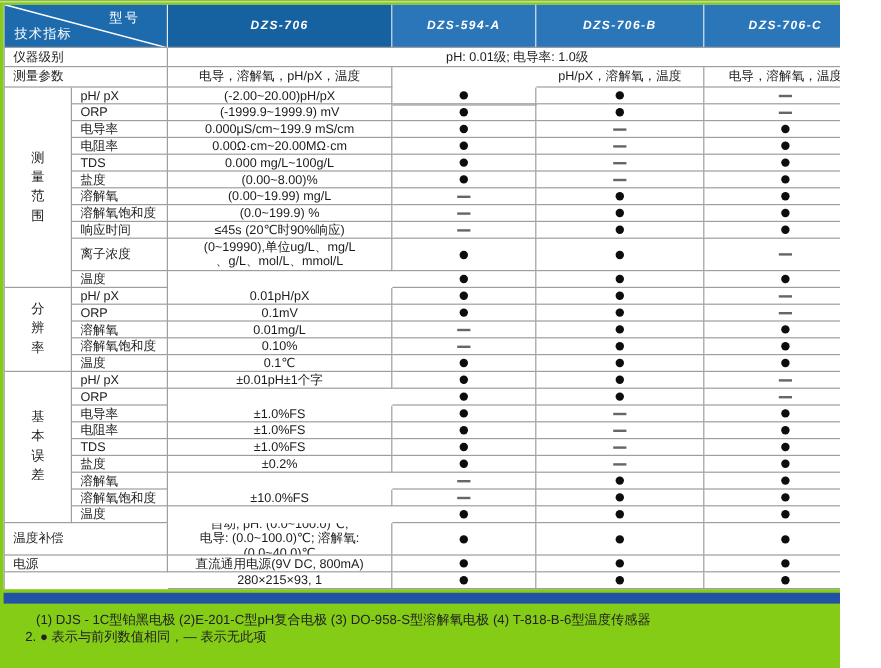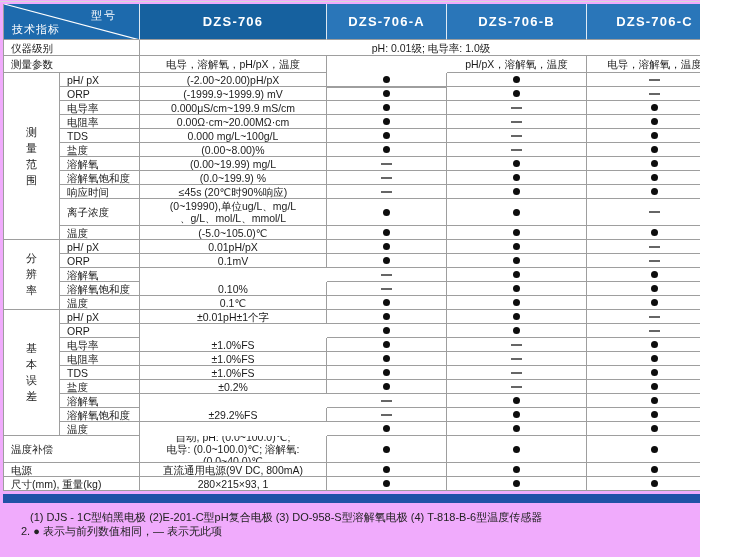--- a/index.html
+++ b/index.html
@@ -5,42 +5,43 @@
   :root{
     --hdrCorner:#1d6aad;
     --hdr1:#16619f;
     --hdr2:#2a76b9;
     --bar:#2152a6;
     --line:#9e9e9e;
     --text:#1b1b1b;
   }
   *{box-sizing:border-box;margin:0;padding:0;}
   body{background:#fff;font-family:"Liberation Sans","DejaVu Sans",sans-serif;}
-  #page{position:relative;width:700px;height:557px;background:#f0abfc;overflow:hidden;}
+  #page{position:relative;width:700px;height:557px;background:#84cc16;overflow:hidden;}
   #topline{position:absolute;top:1px;left:0;width:734px;height:1px;background:#d8d8d8;}
   #grid{
     position:absolute;left:3px;top:4px;width:721px;
     display:grid;
     grid-template-columns:56px 80px 187px 120px 140px 136px;
     grid-template-rows:36px 16px 17px repeat(9,14px) 27px repeat(15,14px) 27px 14px 14px;
     border-left:1px solid var(--line);
     background:#fff;
   }
   .c{
     border-right:1px solid var(--line);
     border-bottom:1px solid var(--line);
     display:flex;align-items:center;justify-content:center;
     font-size:10.5px;line-height:12px;color:var(--text);
     overflow:hidden;text-align:center;
   }
   .left{justify-content:flex-start;padding-left:7px;text-align:left;}
   .pre{white-space:pre-line;}
   .hcell{
-    color:#fff;font-size:13px;font-weight:600;letter-spacing:1.2px;
+    color:#fff;font-size:10px;font-weight:600;letter-spacing:1.2px;
     border-right:1.5px solid rgba(255,255,255,.85);
+    font-style:italic;
   }
   .hfirst{background:var(--hdr1);}
   .hrest{background:var(--hdr2);}
   .corner{position:relative;background:var(--hdrCorner);color:#fff;font-size:11px;
     border-right:1.5px solid rgba(255,255,255,.85);}
   .corner svg{position:absolute;inset:0;}
   .corner .ct{position:absolute;top:5px;right:22px;letter-spacing:2px;}
   .corner .cb{position:absolute;bottom:4px;left:8px;letter-spacing:1px;}
   .vlabel{flex-direction:column;gap:5px;font-size:11px;}
   .vlabel div{line-height:11px;}
@@ -66,21 +67,21 @@
       <span class="ct">型号</span>
       <span class="cb">技术指标</span>
     </div>
 
     <div class="c left" style="grid-column:1/3;grid-row:2;">仪器级别</div>
     <div class="c" style="grid-column:3/7;grid-row:2;">pH: 0.01级; 电导率: 1.0级</div>
 
     <div class="c left" style="grid-column:1/3;grid-row:3;">测量参数</div>
 
   <div class="c hcell hfirst" style="grid-area: 1 / 3;">DZS-706</div>
-      <div class="c hcell hrest" style="grid-area: 1 / 4;">DZS-706-A</div>
+      <div class="c hcell hrest" style="grid-area: 1 / 4;">DZS-594-A</div>
       <div class="c hcell hrest" style="grid-area: 1 / 5;">DZS-706-B</div>
       <div class="c hcell hrest" style="grid-area: 1 / 6;">DZS-706-C</div>
       <div class="c" style="grid-area: 3 / 3;">电导，溶解氧，pH/pX，温度</div>
       <div class="c" style="grid-area: 3 / 4; margin-top: 31px;">电导，pH/pX，温度</div>
       <div class="c" style="grid-area: 3 / 6;">电导，溶解氧，温度</div>
       <div class="c" style="grid-area: 3 / 5;">pH/pX，溶解氧，温度</div>
       <div class="c vlabel" style="grid-area: 4 / 1 / 15;">
         <div>测</div>
         <div>量</div>
         <div>范</div>
@@ -191,21 +192,20 @@
       <div class="c mark" style="grid-area: 13 / 4;">
         <span class="dot"></span>
       </div>
       <div class="c mark" style="grid-area: 13 / 5;">
         <span class="dot"></span>
       </div>
       <div class="c mark" style="grid-area: 13 / 6;">
         <span class="dash"></span>
       </div>
       <div class="c left" style="grid-area: 14 / 2;">温度</div>
-      <div class="c pre" style="grid-area: 14 / 3;">(-5.0~105.0)℃</div>
       <div class="c mark" style="grid-area: 14 / 4;">
         <span class="dot"></span>
       </div>
       <div class="c mark" style="grid-area: 14 / 5;">
         <span class="dot"></span>
       </div>
       <div class="c mark" style="grid-area: 14 / 6;">
         <span class="dot"></span>
       </div>
       <div class="c vlabel" style="grid-area: 15 / 1 / 20;">
@@ -229,20 +229,21 @@
       <div class="c mark" style="grid-area: 16 / 4;">
         <span class="dot"></span>
       </div>
       <div class="c mark" style="grid-area: 16 / 5;">
         <span class="dot"></span>
       </div>
       <div class="c mark" style="grid-area: 16 / 6;">
         <span class="dash"></span>
       </div>
       <div class="c left" style="grid-area: 17 / 2;">溶解氧</div>
+      <div class="c pre" style="grid-area: 17 / 3;">0.01mg/L</div>
       <div class="c mark" style="grid-area: 17 / 4;">
         <span class="dash"></span>
       </div>
       <div class="c mark" style="grid-area: 17 / 5;">
         <span class="dot"></span>
       </div>
       <div class="c mark" style="grid-area: 17 / 6;">
         <span class="dot"></span>
       </div>
       <div class="c left" style="grid-area: 18 / 2;">溶解氧饱和度</div>
@@ -342,21 +343,21 @@
       <div class="c mark" style="grid-area: 26 / 4;">
         <span class="dash"></span>
       </div>
       <div class="c mark" style="grid-area: 26 / 5;">
         <span class="dot"></span>
       </div>
       <div class="c mark" style="grid-area: 26 / 6;">
         <span class="dot"></span>
       </div>
       <div class="c left" style="grid-area: 27 / 2;">溶解氧饱和度</div>
-      <div class="c pre" style="grid-area: 27 / 3;">±29.2%FS</div>
+      <div class="c pre" style="grid-area: 27 / 3;">±10.0%FS</div>
       <div class="c mark" style="grid-area: 27 / 4;">
         <span class="dash"></span>
       </div>
       <div class="c mark" style="grid-area: 27 / 5;">
         <span class="dot"></span>
       </div>
       <div class="c mark" style="grid-area: 27 / 6;">
         <span class="dot"></span>
       </div>
       <div class="c left" style="grid-area: 28 / 2;">温度</div>
@@ -385,21 +386,20 @@
       <div class="c pre" style="grid-area: 30 / 3;">直流通用电源(9V DC, 800mA)</div>
       <div class="c mark" style="grid-area: 30 / 4;">
         <span class="dot"></span>
       </div>
       <div class="c mark" style="grid-area: 30 / 5;">
         <span class="dot"></span>
       </div>
       <div class="c mark" style="grid-area: 30 / 6;">
         <span class="dot"></span>
       </div>
-      <div class="c left" style="grid-area: 31 / 1 / auto / 3;">尺寸(mm), 重量(kg)</div>
       <div class="c pre" style="grid-area: 31 / 3;">280×215×93, 1</div>
       <div class="c mark" style="grid-area: 31 / 4;">
         <span class="dot"></span>
       </div>
       <div class="c mark" style="grid-area: 31 / 5;">
         <span class="dot"></span>
       </div>
       <div class="c mark" style="grid-area: 31 / 6;">
         <span class="dot"></span>
       </div>

